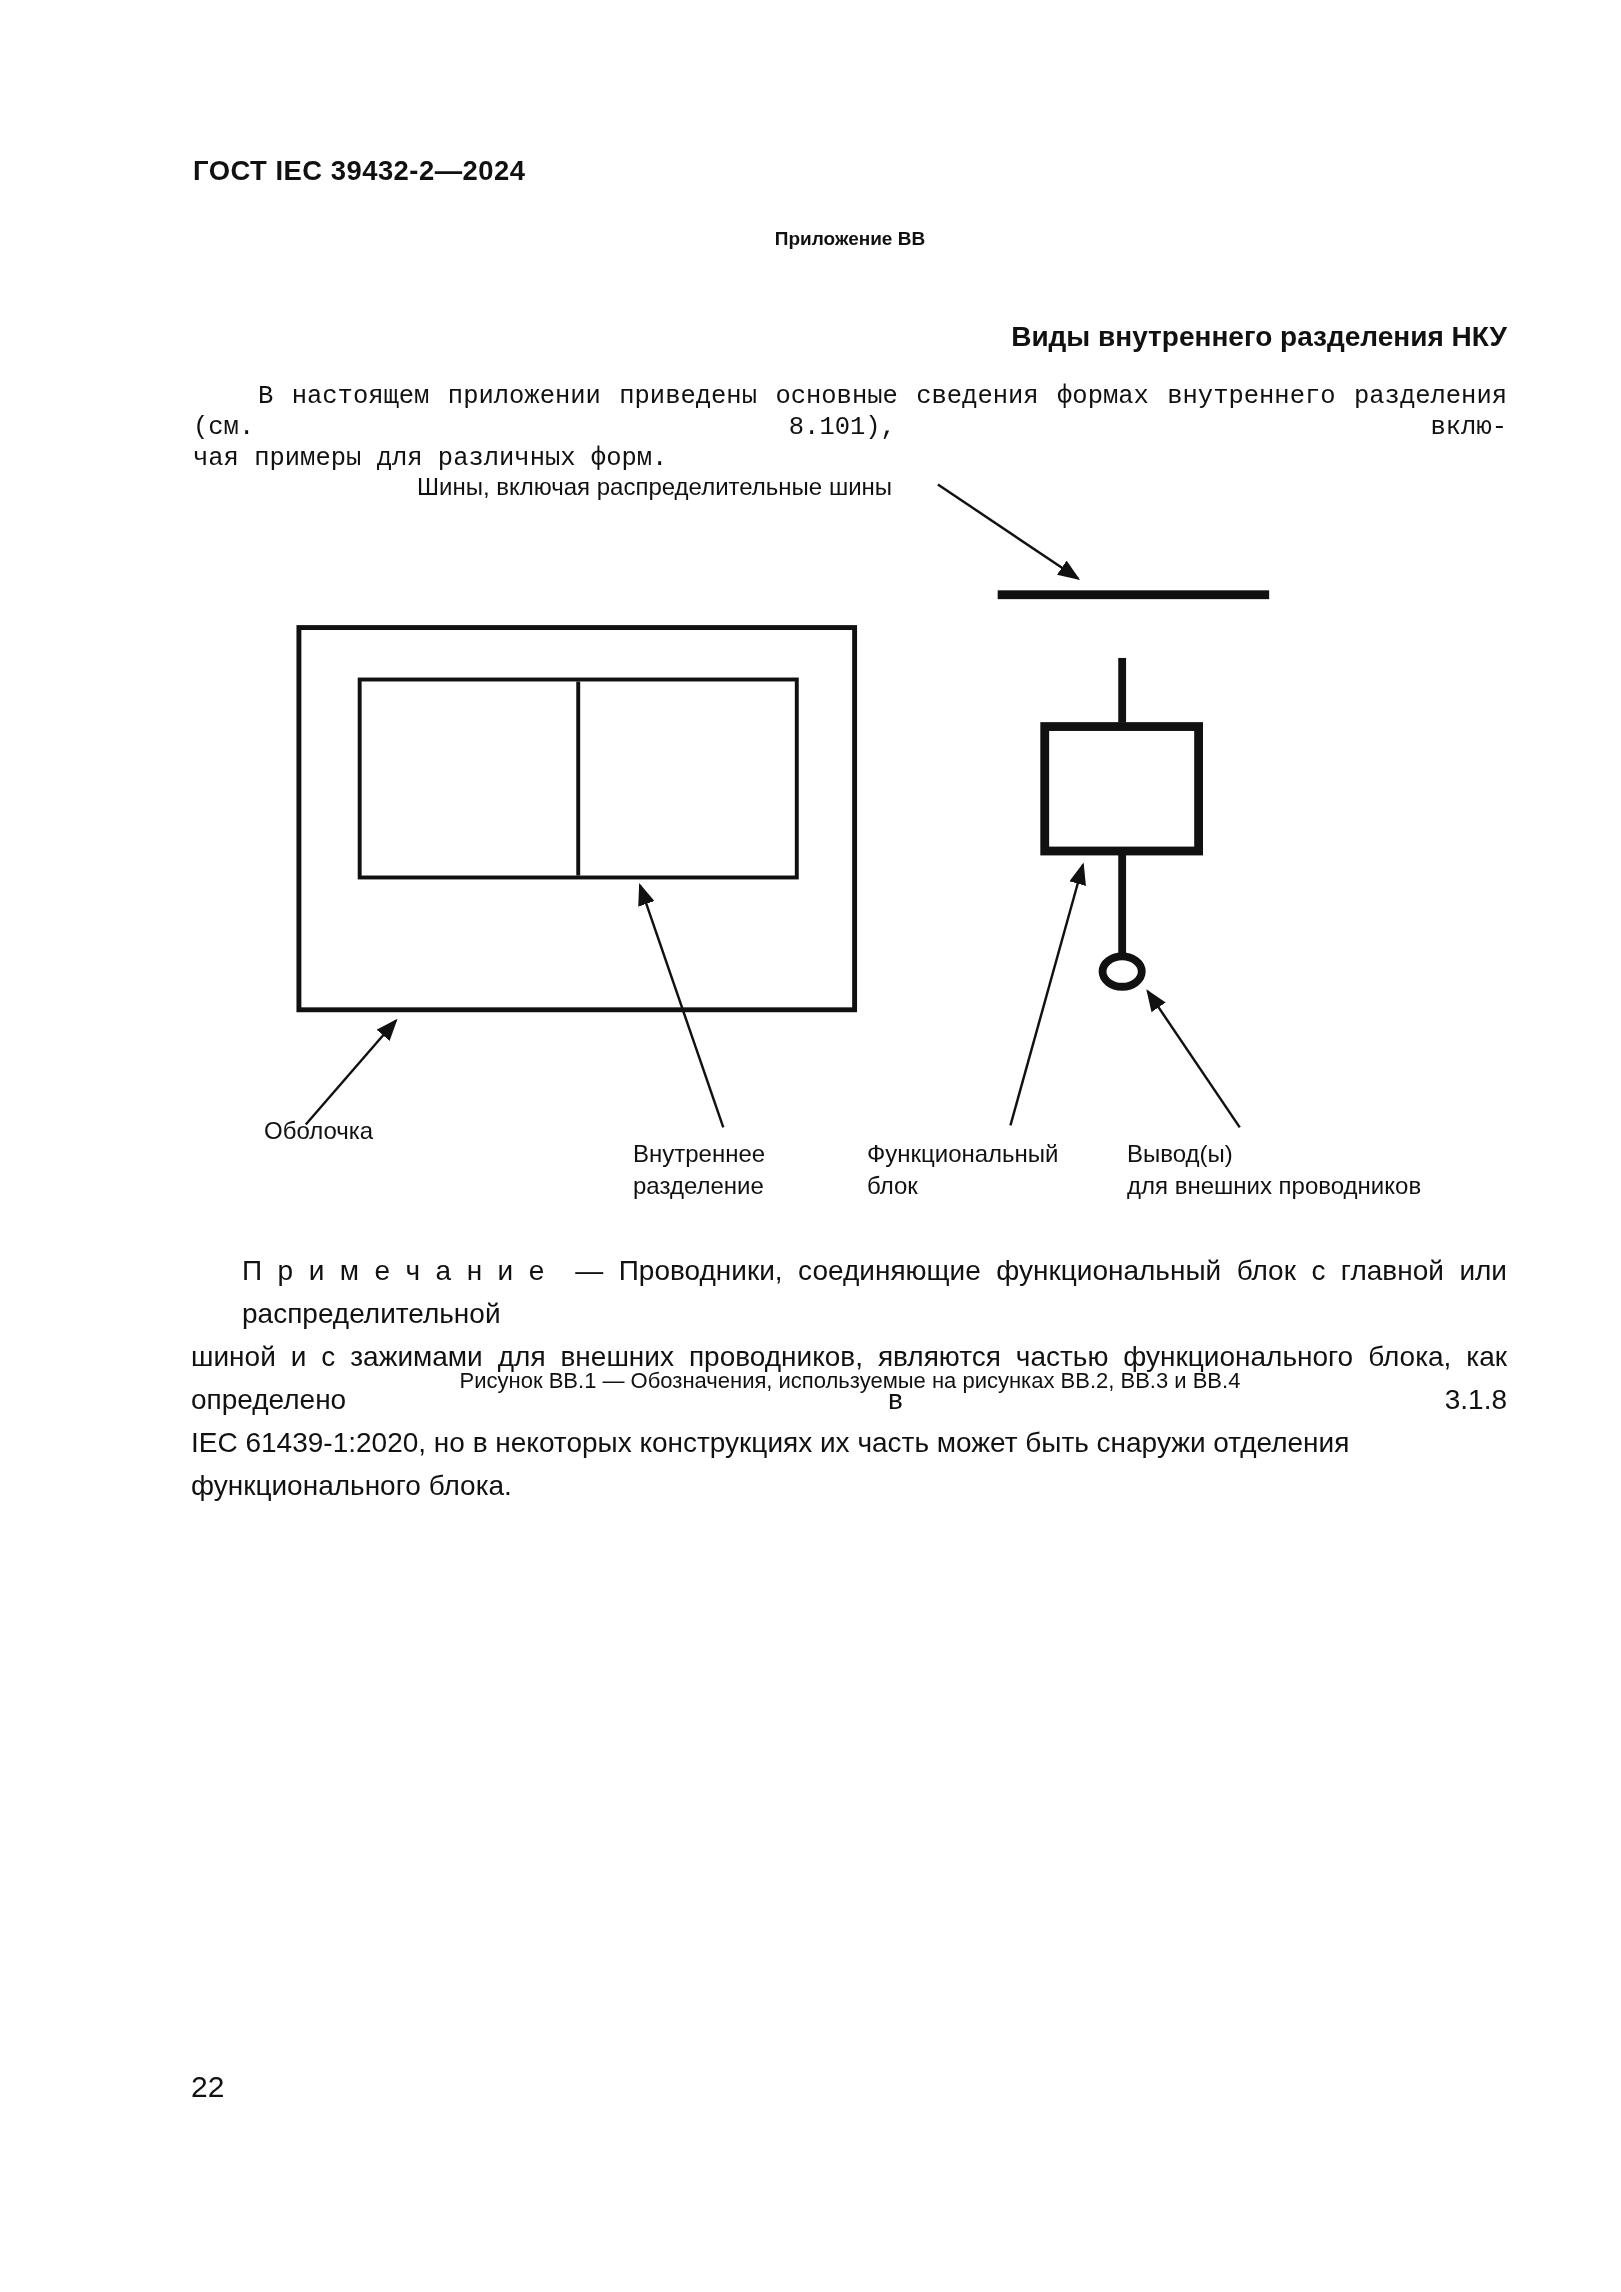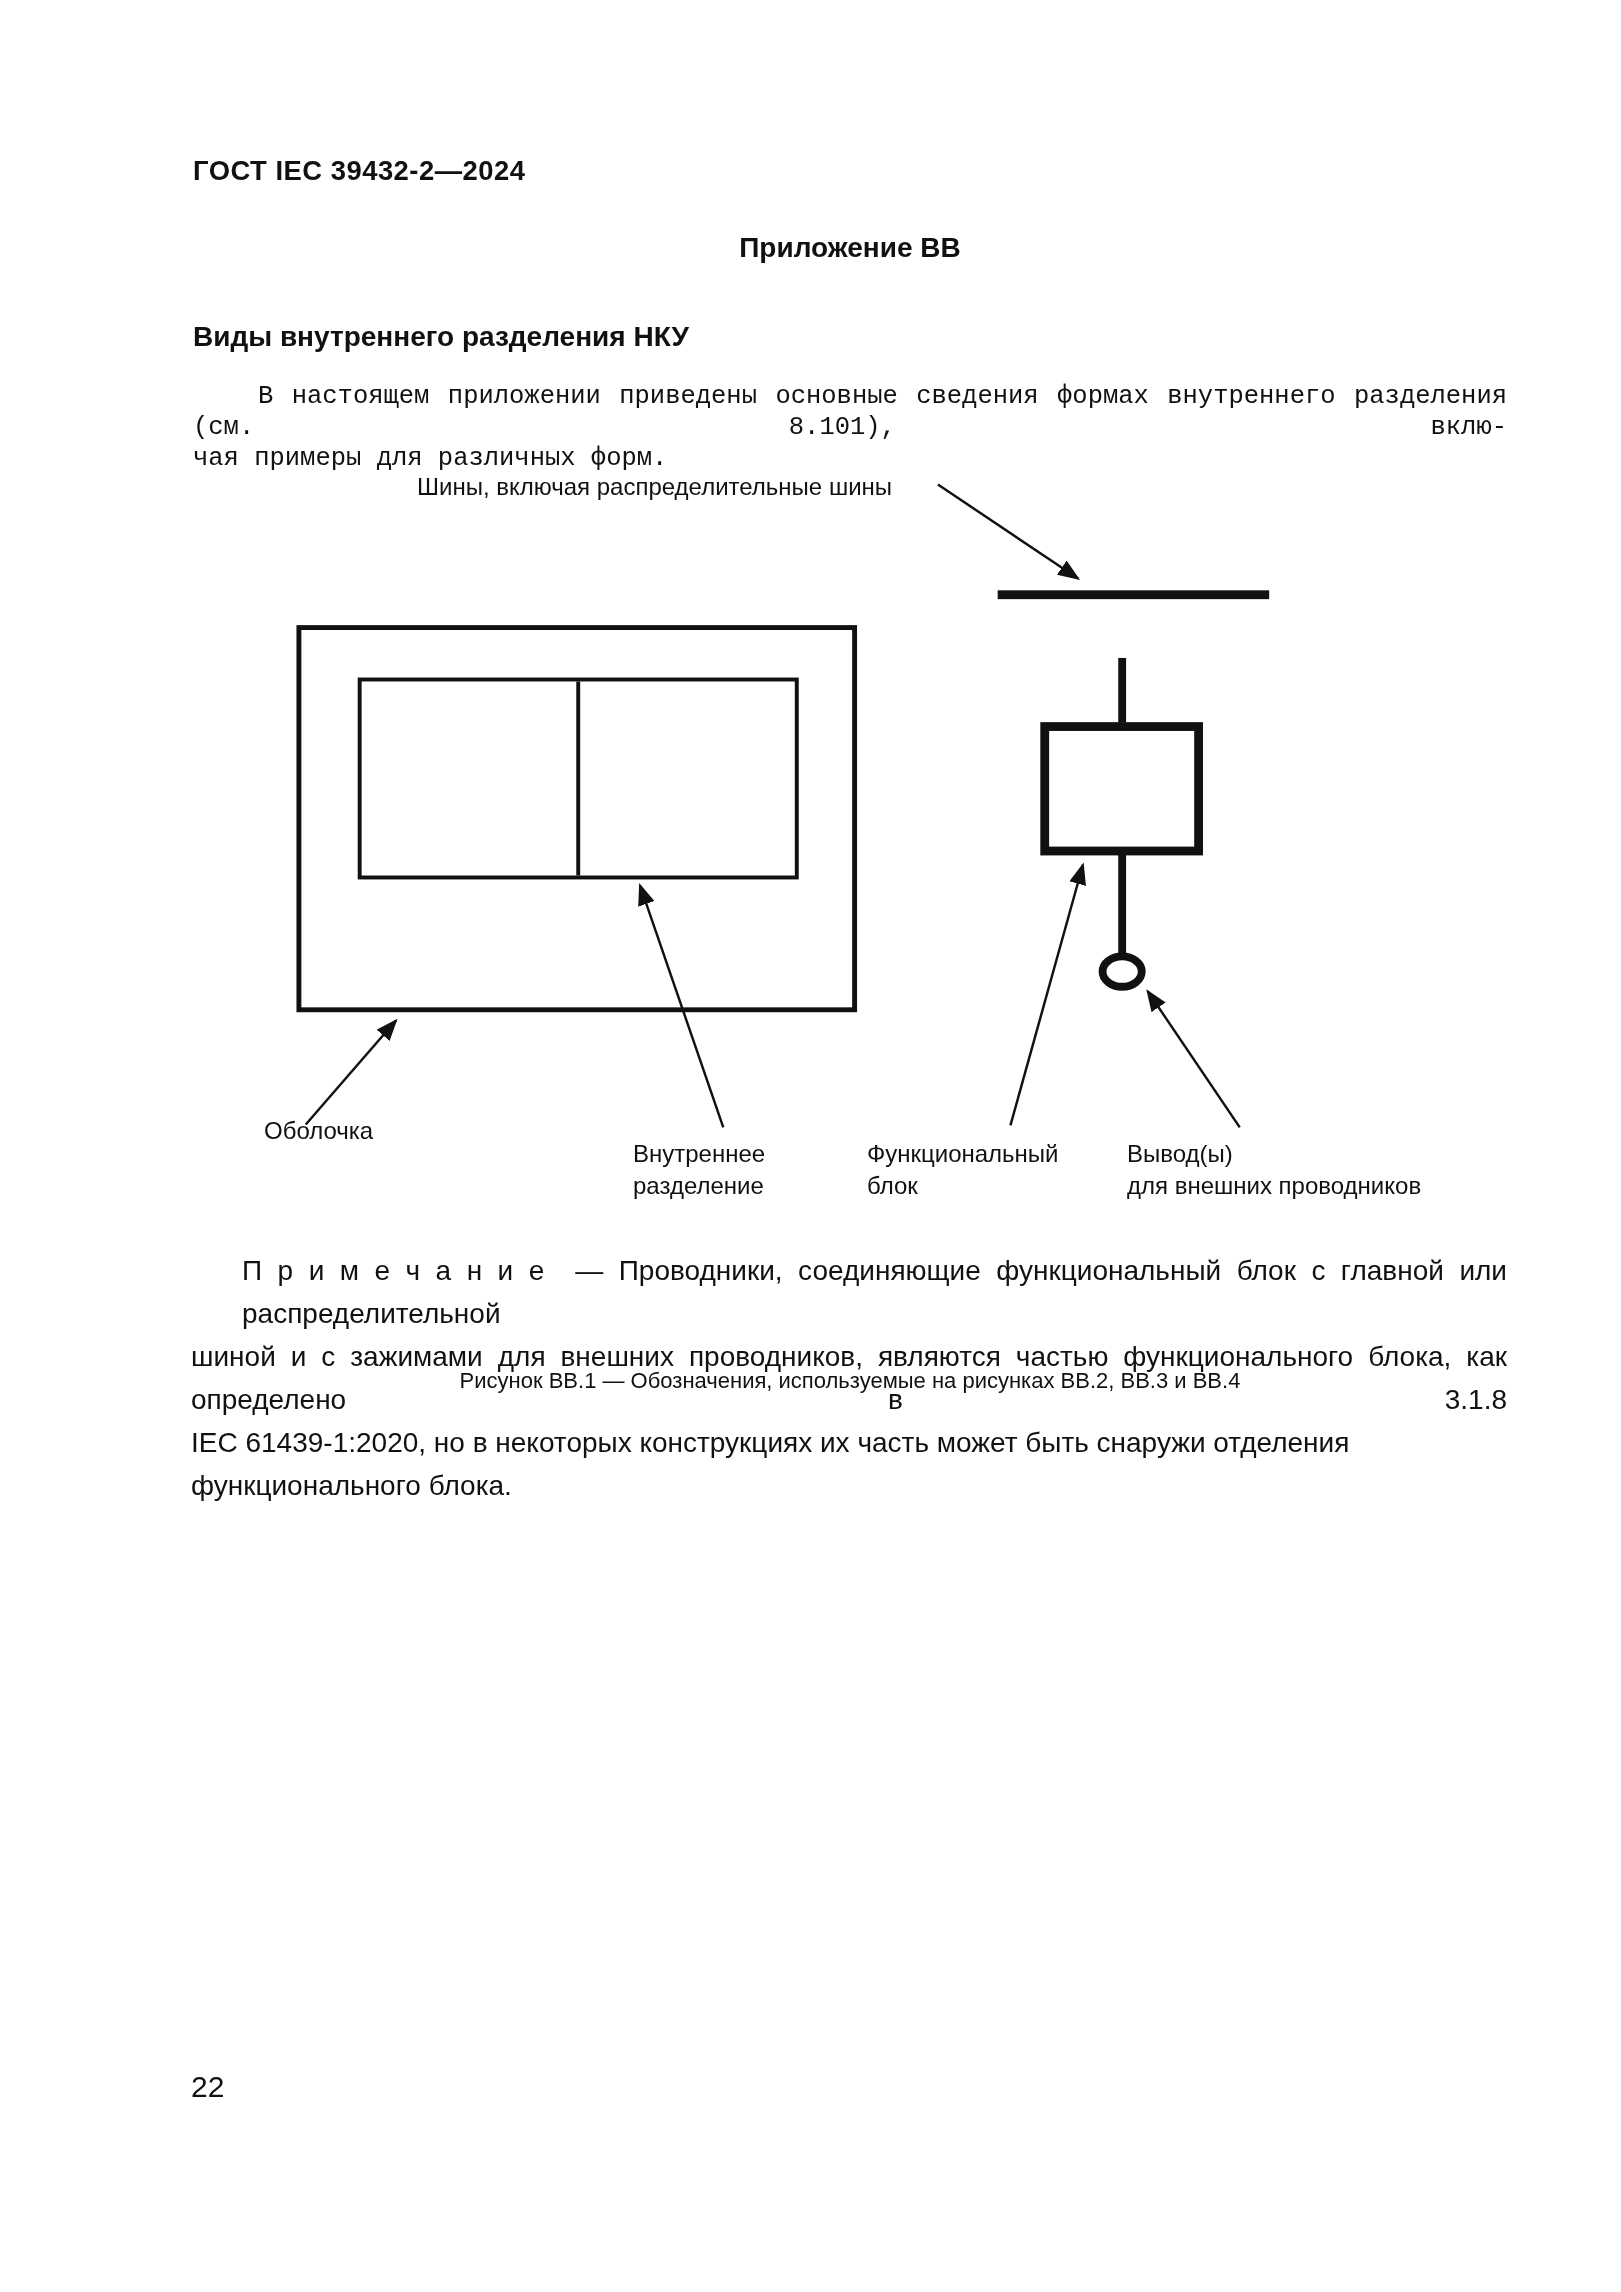--- a/index.html
+++ b/index.html
@@ -14,28 +14,28 @@
     overflow: hidden;
   }
   .abs { position: absolute; }
   .center { text-align: left; }
   .doc-header {
     left: 193px; top: 155px;
     font-size: 27.4px; font-weight: bold;
     letter-spacing: 0.5px;
   }
   .appendix-block {
-    left: 193px; top: 233px; width: 1314px;
-    font-size: 28px; font-weight: bold;
+    left: 193px; top: 224px; width: 1314px;
+    font-size: 19px; font-weight: bold;
     line-height: 29px; text-align: center;
   }
   .main-title {
     left: 193px; top: 321px; width: 1314px;
     font-size: 28px; font-weight: bold;
-    text-align: left;
+    text-align: right;
   }
   .intro {
     left: 193px; top: 381px; width: 1314px;
     font-size: 25.5px; line-height: 31px; font-family: Liberation Mono, monospace;
   }
   .jline { text-align: justify; text-align-last: justify; }
   .intro .first { text-indent: 65px; }
   .fig-label {
     font-size: 24px; line-height: 32px; white-space: nowrap;
   }

